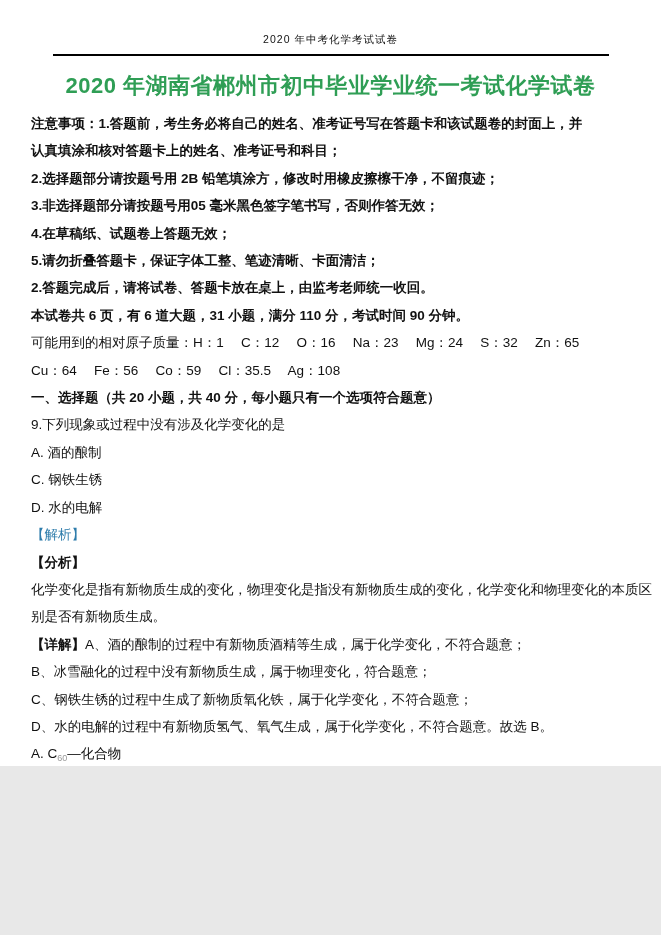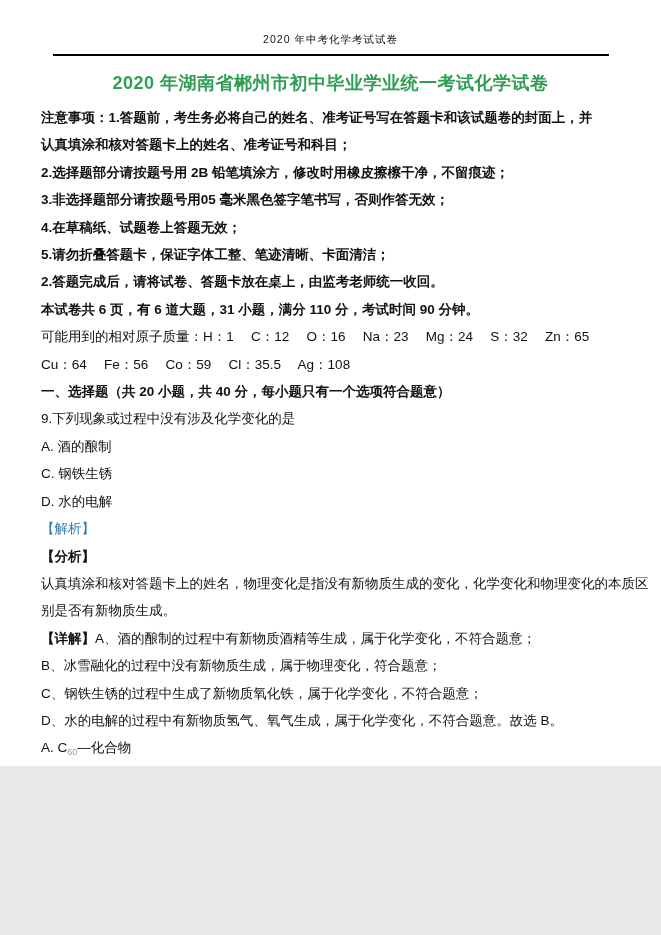--- a/index.html
+++ b/index.html
@@ -23,27 +23,27 @@
   .header-rule {
     width:556px;
     margin:7px auto 0 auto;
     border:0;
     border-top:2px solid #000000;
     height:0;
   }
   .doc-title {
     margin-top:15px;
     text-align:center;
-    font-size:18px;
+    font-size:22px;
     font-weight:bold;
     color:#2f9e55;
     letter-spacing:0.5px;
   }
   .content {
-    margin:9px 30px 0 41px;
+    margin:9px 30px 0 31px;
     font-size:13.5px;
     line-height:27.4px;
   }
   .line { white-space:nowrap; }
   .wrapline { white-space:normal; }
   .bold { font-weight:bold; }
   .masses { white-space:pre; font-weight:normal; }
   .marker-blue { color:#2d7cab; }
   .subscript { font-size:9px; color:#999999; vertical-align:-3px; }
 </style>
@@ -80,21 +80,21 @@
 
 
     <div class="line">
       <span class="marker-blue">【解析】</span>
     </div>
 
     <div class="line">
       <span class="bold">【分析】</span>
     </div>
 
-    <div class="line">认真填涂和核对答题卡上的姓名，物理变化是指没有新物质生成的变化，化学变化和物理变化的本质区</div>
+    <div class="line">化学变化是指有新物质生成的变化，物理变化是指没有新物质生成的变化，化学变化和物理变化的本质区</div>
     <div class="line">别是否有新物质生成。</div>
 
     <div class="line">
       <span class="bold">【详解】</span><span>A、酒的酿制的过程中有新物质酒精等生成，属于化学变化，不符合题意；</span>
     </div>
     <div class="line">B、冰雪融化的过程中没有新物质生成，属于物理变化，符合题意；</div>
     <div class="line">C、钢铁生锈的过程中生成了新物质氧化铁，属于化学变化，不符合题意；</div>
     <div class="line">D、水的电解的过程中有新物质氢气、氧气生成，属于化学变化，不符合题意。故选 B。</div>
 
     <div class="line">

